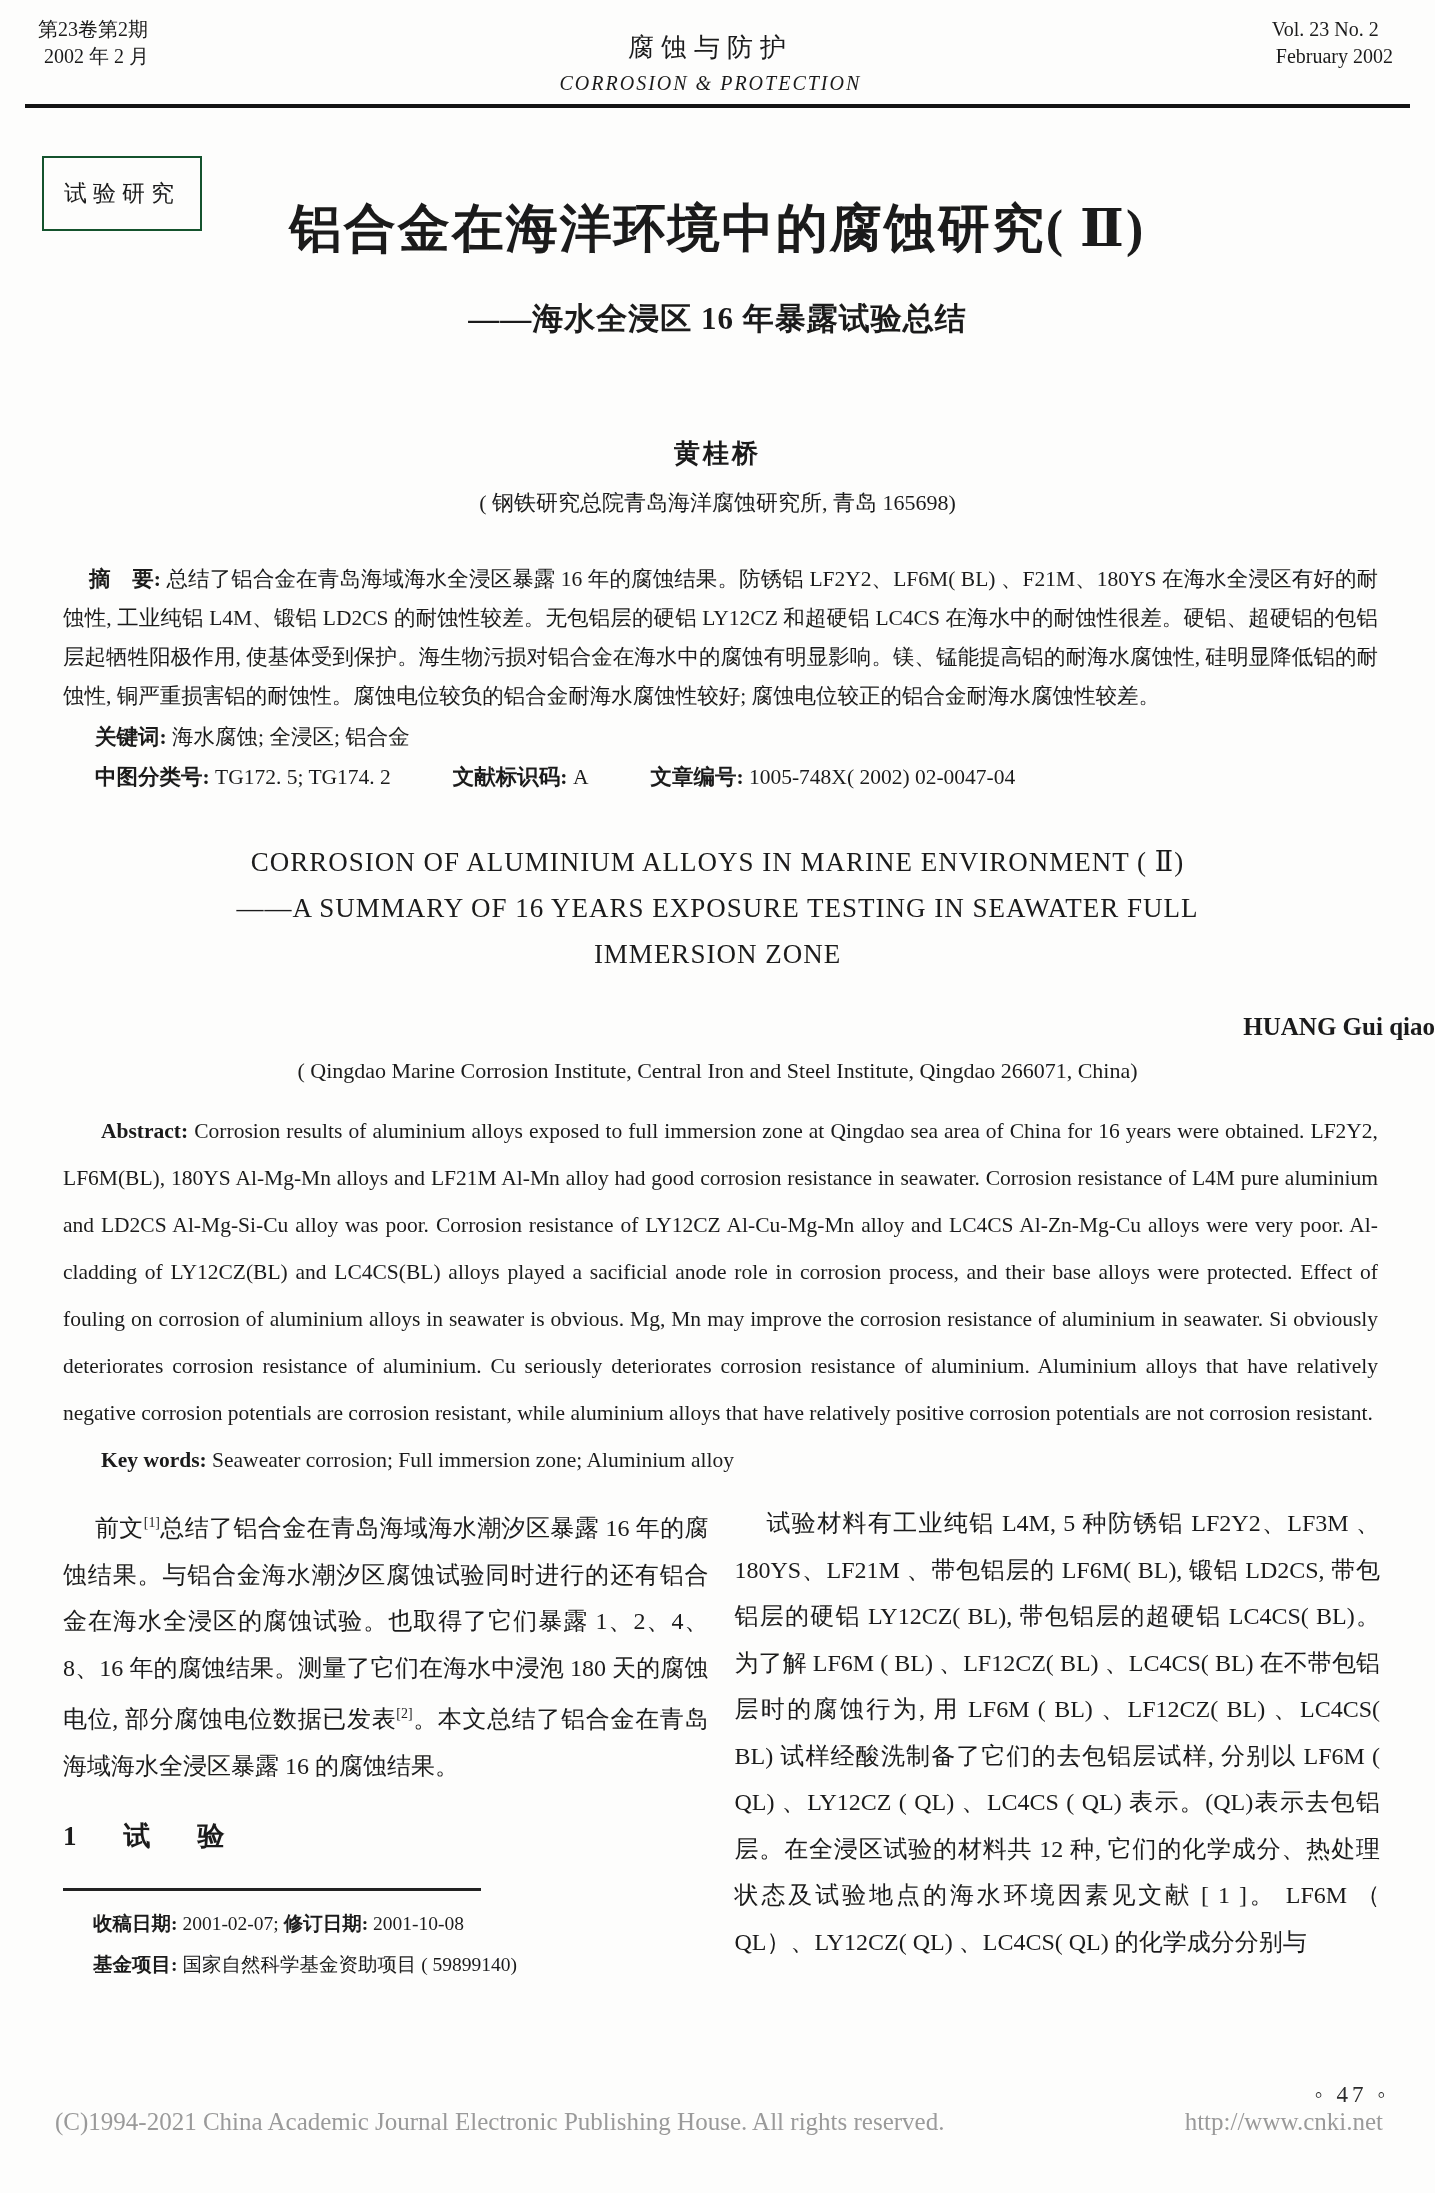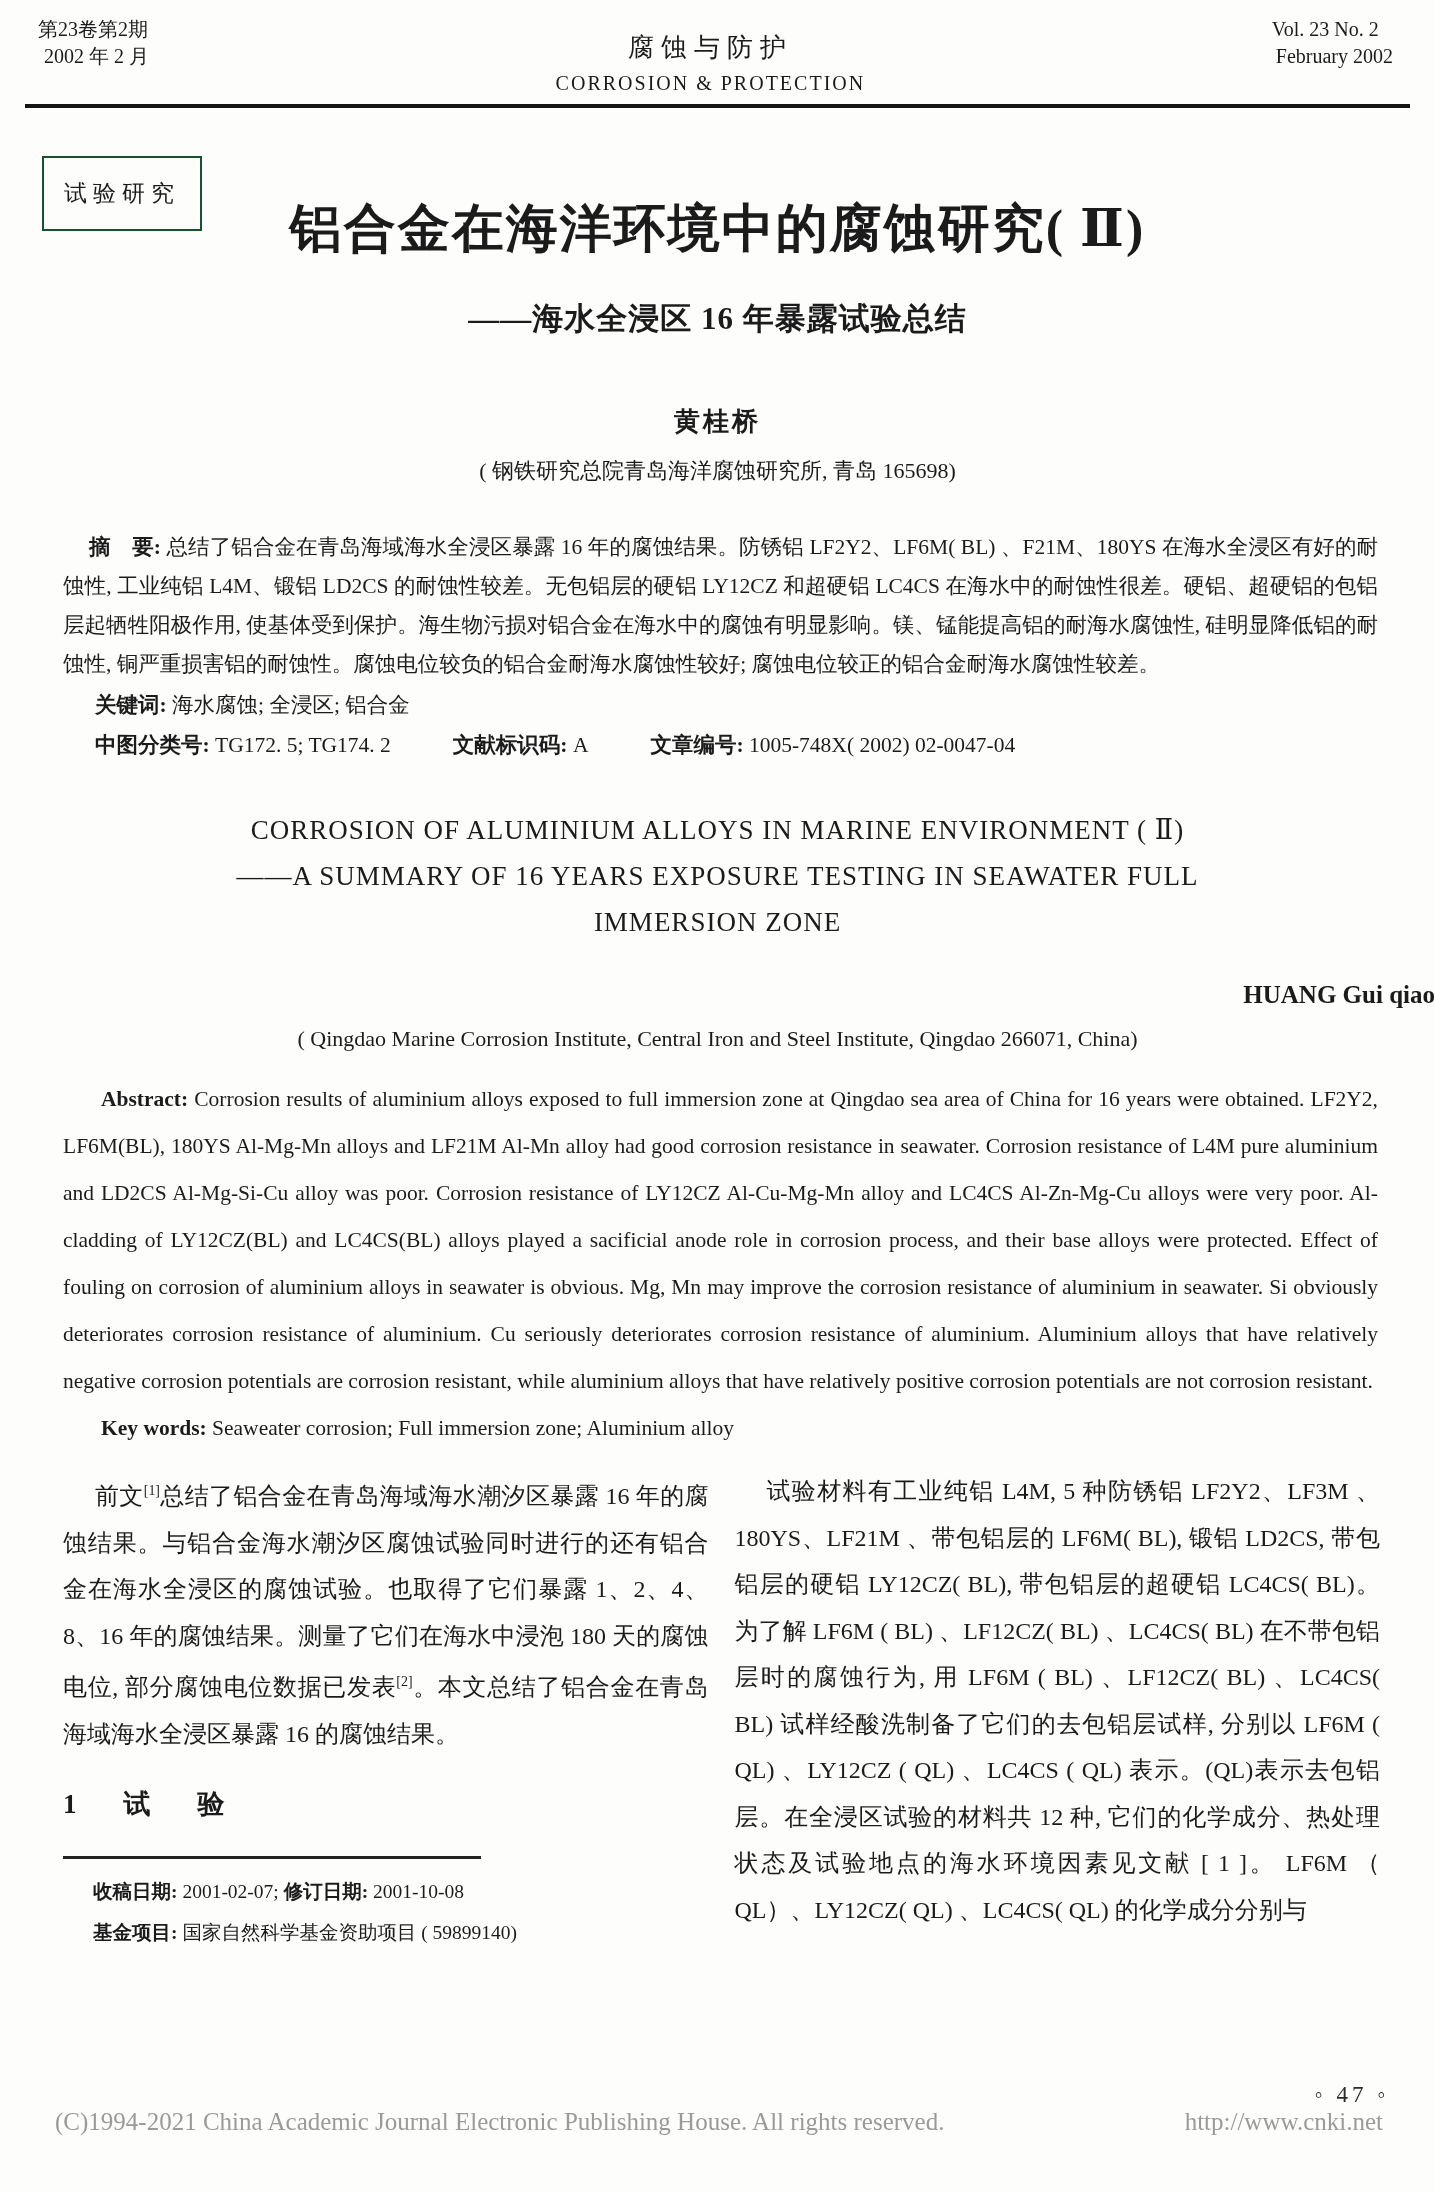--- a/index.html
+++ b/index.html
@@ -20,21 +20,21 @@
     justify-content: space-between;
     align-items: flex-start;
     padding: 16px 42px 0 38px;
   }
   .jh-left, .jh-right { font-size: 20px; line-height: 27px; white-space: nowrap; }
   .jh-left div:last-child { padding-left: 6px; }
   .jh-right { text-align: left; }
   .jh-right div:last-child { padding-left: 4px; }
   .jh-center { text-align: center; margin-top: 14px; }
   .jname-cn { font-size: 26px; letter-spacing: 7px; }
-  .jname-en { font-size: 20px; letter-spacing: 2px; margin-top: 7px; }
+  .jname-en { font-size: 20px; letter-spacing: 2px; margin-top: 7px; font-style: italic; }
   .top-rule { margin: 9px 25px 0 25px; border-bottom: 4px solid #141414; }
 
   
   .title-block { position: relative; }
   .category-box {
     position: absolute;
     left: 42px;
     top: 48px;
     border: 2px solid #14532d;
     padding: 20px 20px;
@@ -52,21 +52,21 @@
   }
   .sub-title {
     margin-top: 34px;
     text-align: center;
     font-size: 31px;
     font-weight: bold;
     letter-spacing: 1px;
   }
 
   
-  .author-cn { margin-top: 64px; text-align: center; font-size: 26px; font-weight: bold; letter-spacing: 3px; }
+  .author-cn { margin-top: 96px; text-align: center; font-size: 26px; font-weight: bold; letter-spacing: 3px; }
   .affil-cn  { margin-top: 17px; text-align: center; font-size: 22px; }
 
   
   .abstract-cn {
     margin: 42px 57px 0 63px;
     font-size: 21.5px;
     line-height: 39px;
     text-align: justify;
     text-indent: 26px;
   }

